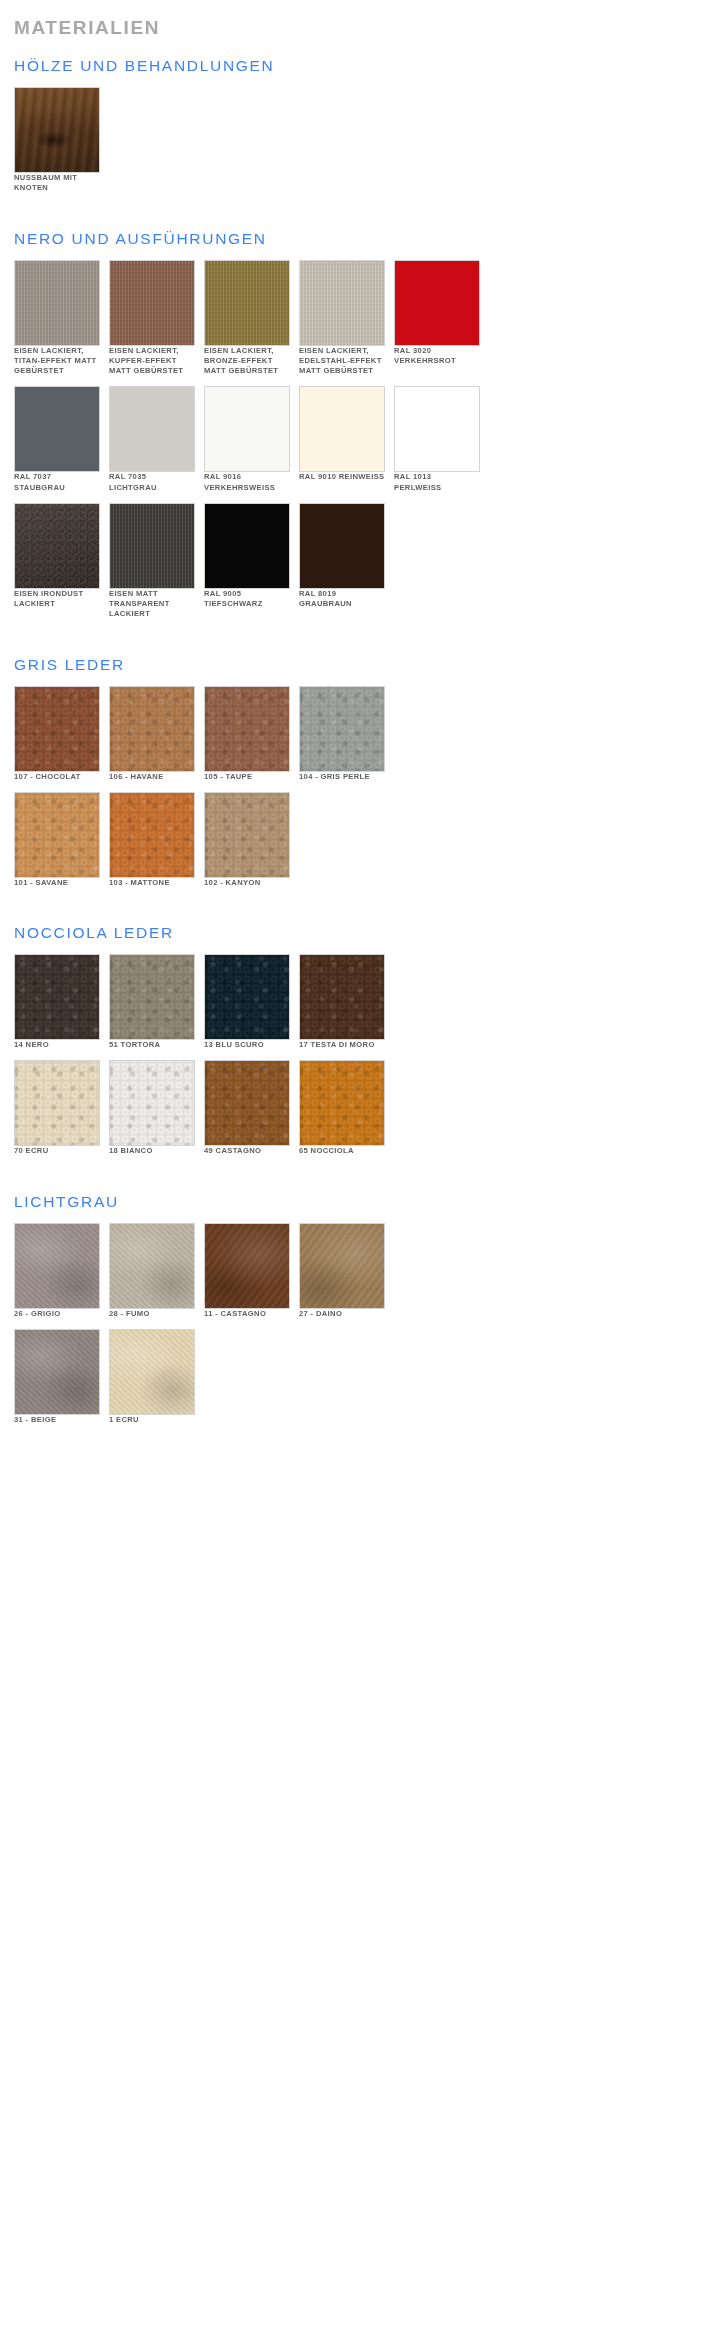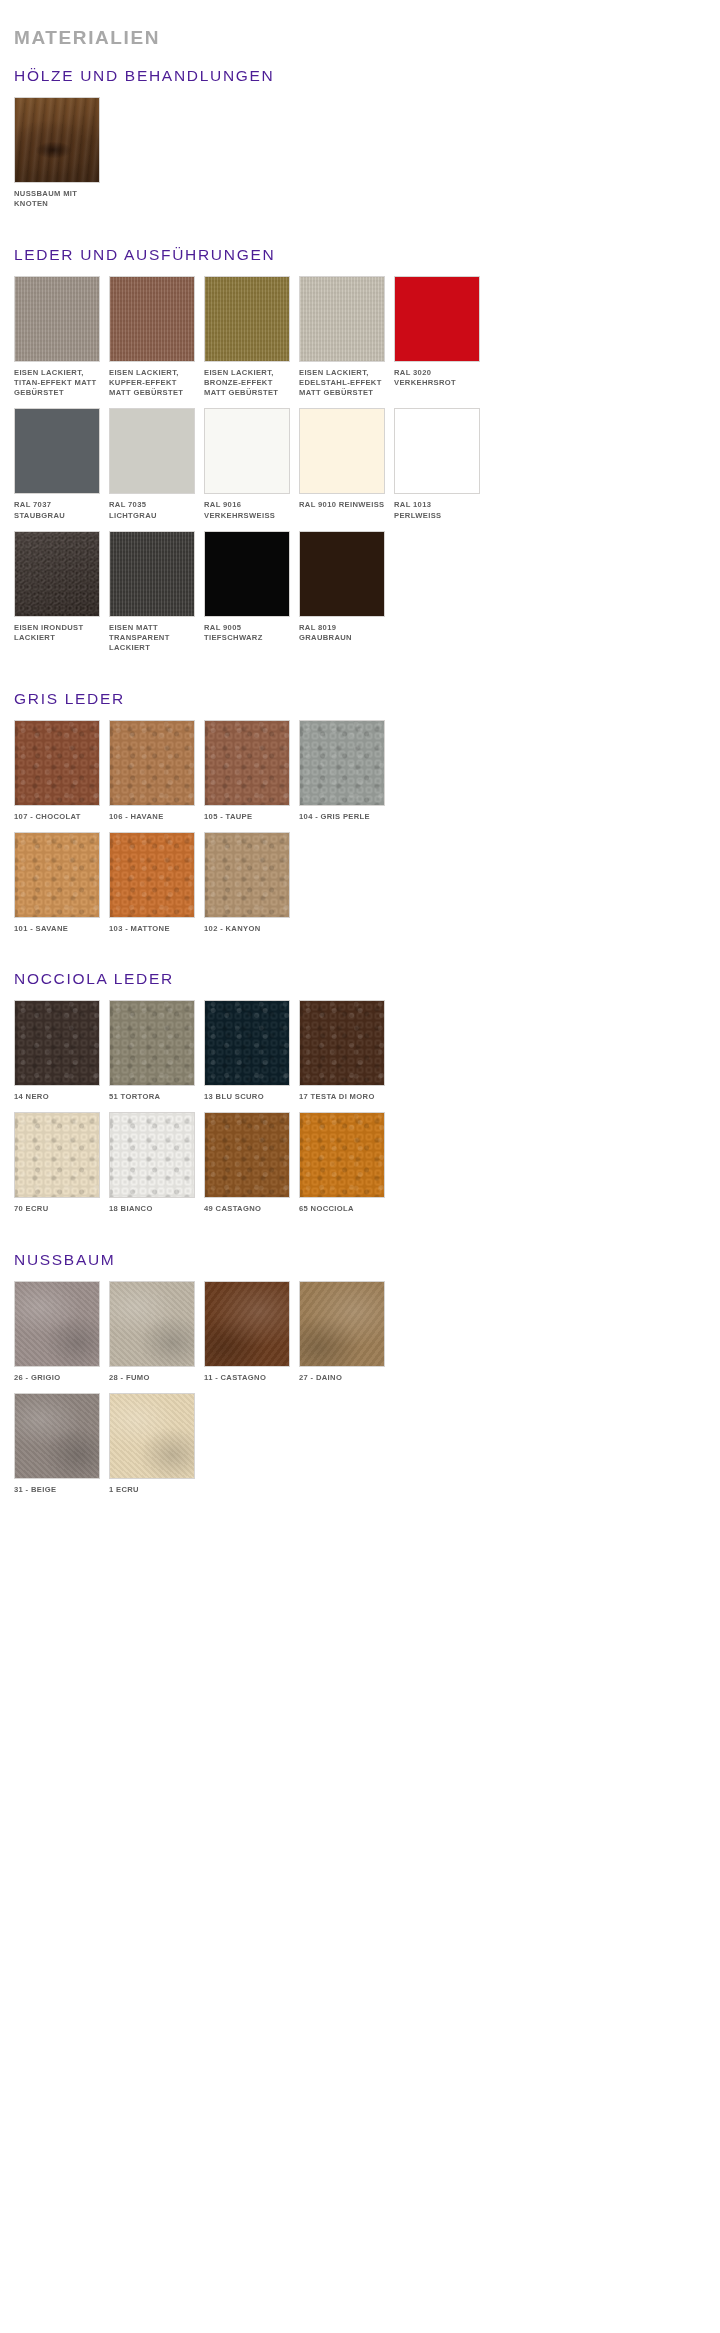--- a/index.html
+++ b/index.html
@@ -9,42 +9,42 @@
   }
   body {
     width: 720px;
     font-family: "Liberation Sans", "DejaVu Sans", sans-serif;
     color: #5a5a5a;
     -webkit-font-smoothing: antialiased;
   }
   .page {
     width: 650px;
     box-sizing: border-box;
-    padding: 15px 0 24px 0;
+    padding: 5px 0 24px 0;
     background: #fff;
     position: relative;
   }
 
   
   .page-title {
     font-size: 19px;
     font-weight: bold;
     letter-spacing: 1.6px;
     color: #a8a8a8;
     padding: 12px 0 0 14px;
     margin: 0 0 18px 0;
   }
   .section {
     margin: 0 0 8px 0;
   }
   .section-title {
     font-size: 15.5px;
     font-weight: normal;
     letter-spacing: 1.7px;
-    color: #4c1d95;
+    color: #3b82f6;
     padding: 0 0 0 14px;
     margin: 0 0 12px 0;
   }
 
   
   .swatch-row {
     display: flex;
     padding: 0 0 0 14px;
     margin: 0 0 10px 0;
     box-sizing: border-box;
@@ -64,21 +64,20 @@
     background-position: center;
     position: relative;
     overflow: hidden;
   }
   .swatch-label {
     font-size: 7.6px;
     font-weight: bold;
     letter-spacing: 0.35px;
     line-height: 1.35;
     color: #5e5e5e;
-    margin-top: 6px;
     text-transform: uppercase;
     word-break: break-word;
   }
 
   
   .row-wood .swatch-chip {
     width: 86px;
     height: 86px;
   }
 
@@ -150,21 +149,21 @@
         <h2 class="section-title">HÖLZE UND BEHANDLUNGEN</h2>
         <div class="swatch-row row-wood">
           <div class="swatch">
             <span class="swatch-chip tex-wood" style="background-color: rgb(91, 58, 29);"></span>
             <div class="swatch-label">NUSSBAUM MIT KNOTEN</div>
           </div>
         </div>
         <div class="spacer"></div>
       </section>
       <section class="section">
-        <h2 class="section-title">LEDER UND AUSFÜHRUNGEN</h2>
+        <h2 class="section-title">NERO UND AUSFÜHRUNGEN</h2>
         <div class="swatch-row">
           <div class="swatch">
             <span class="swatch-chip tex-brushed" style="background-color: rgb(158, 147, 136);"></span>
             <div class="swatch-label">EISEN LACKIERT, TITAN-EFFEKT MATT GEBÜRSTET</div>
           </div>
           <div class="swatch">
             <span class="swatch-chip tex-brushed" style="background-color: rgb(138, 94, 74);"></span>
             <div class="swatch-label">EISEN LACKIERT, KUPFER-EFFEKT MATT GEBÜRSTET</div>
           </div>
           <div class="swatch">
@@ -292,21 +291,21 @@
             <div class="swatch-label">49 CASTAGNO</div>
           </div>
           <div class="swatch">
             <span class="swatch-chip tex-leather" style="background-color: rgb(200, 118, 23);"></span>
             <div class="swatch-label">65 NOCCIOLA</div>
           </div>
         </div>
         <div class="spacer"></div>
       </section>
       <section class="section">
-        <h2 class="section-title">NUSSBAUM</h2>
+        <h2 class="section-title">LICHTGRAU</h2>
         <div class="swatch-row">
           <div class="swatch">
             <span class="swatch-chip tex-suede" style="background-color: rgb(155, 142, 139);"></span>
             <div class="swatch-label">26 - GRIGIO</div>
           </div>
           <div class="swatch">
             <span class="swatch-chip tex-suede" style="background-color: rgb(189, 180, 164);"></span>
             <div class="swatch-label">28 - FUMO</div>
           </div>
           <div class="swatch">

